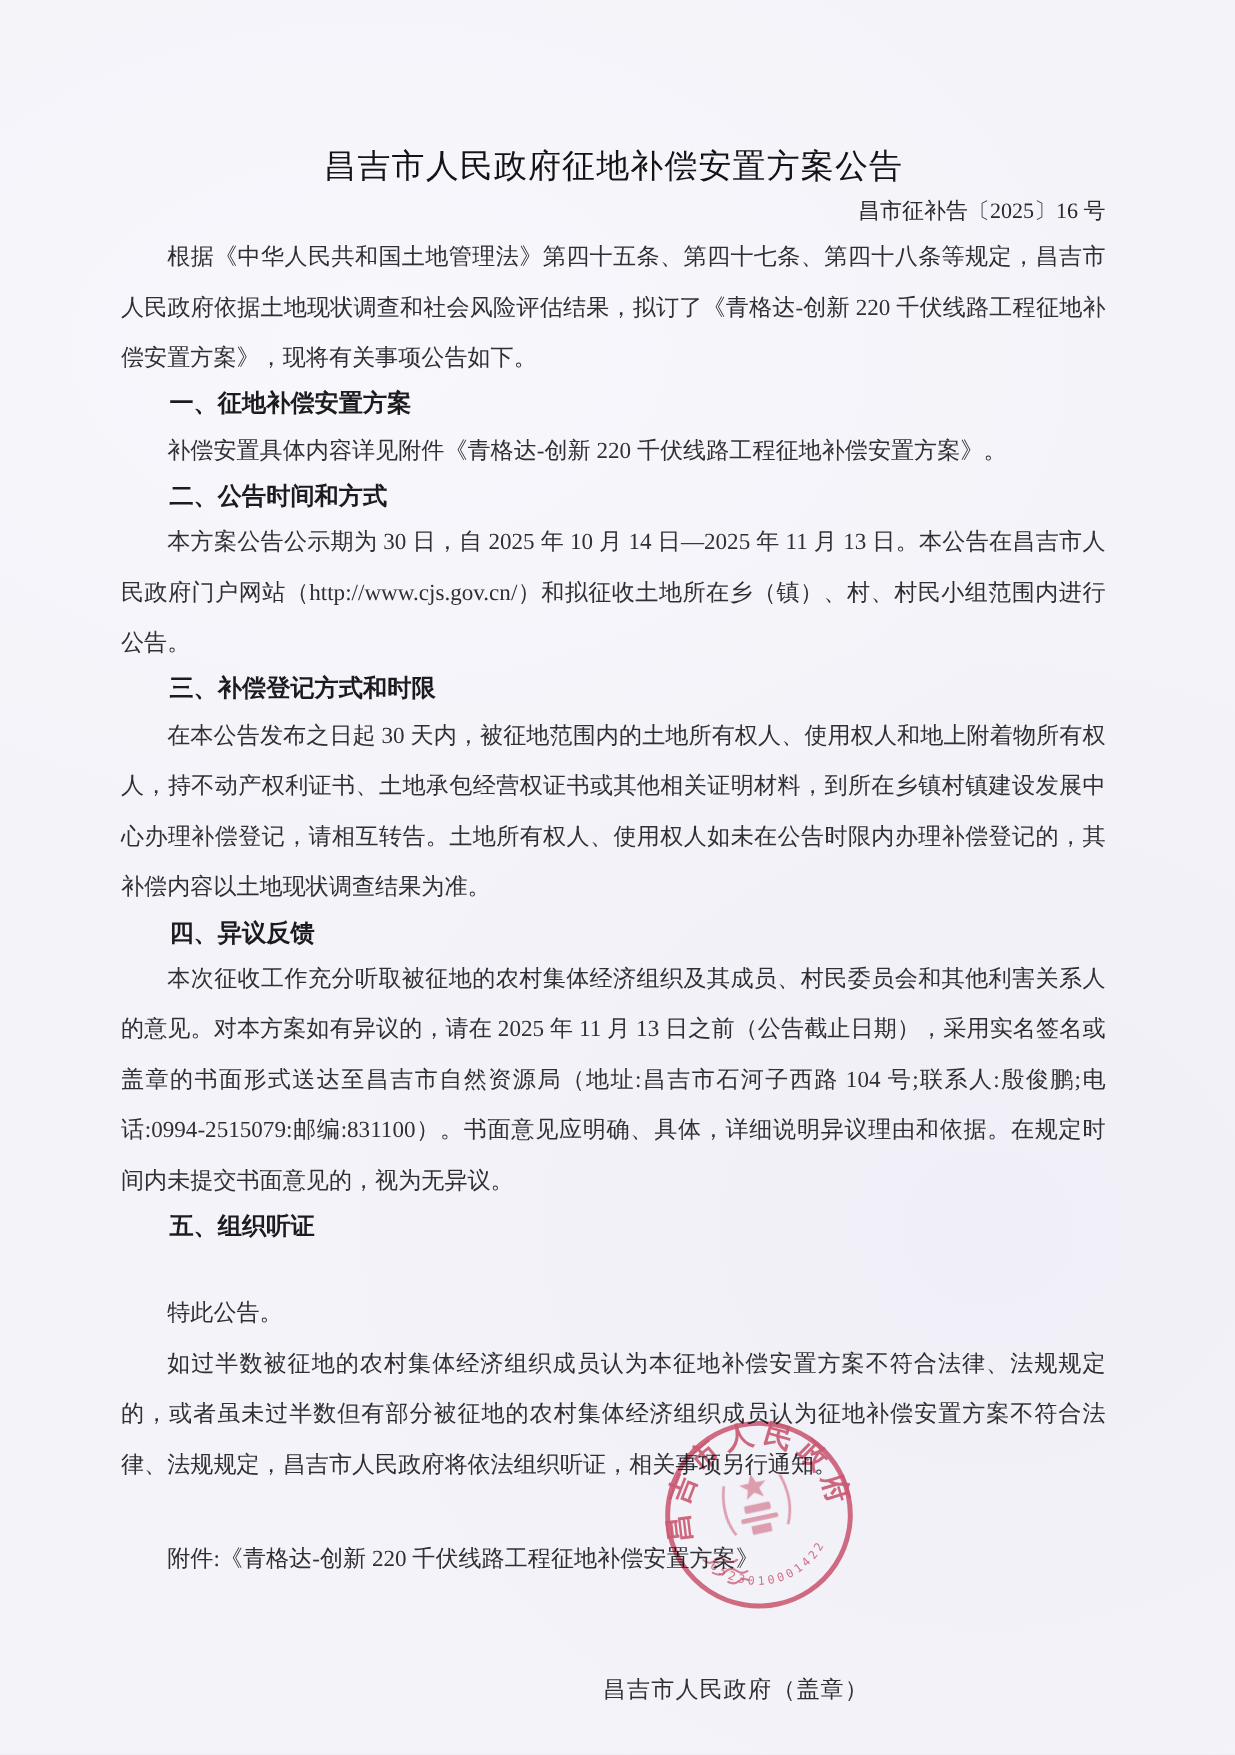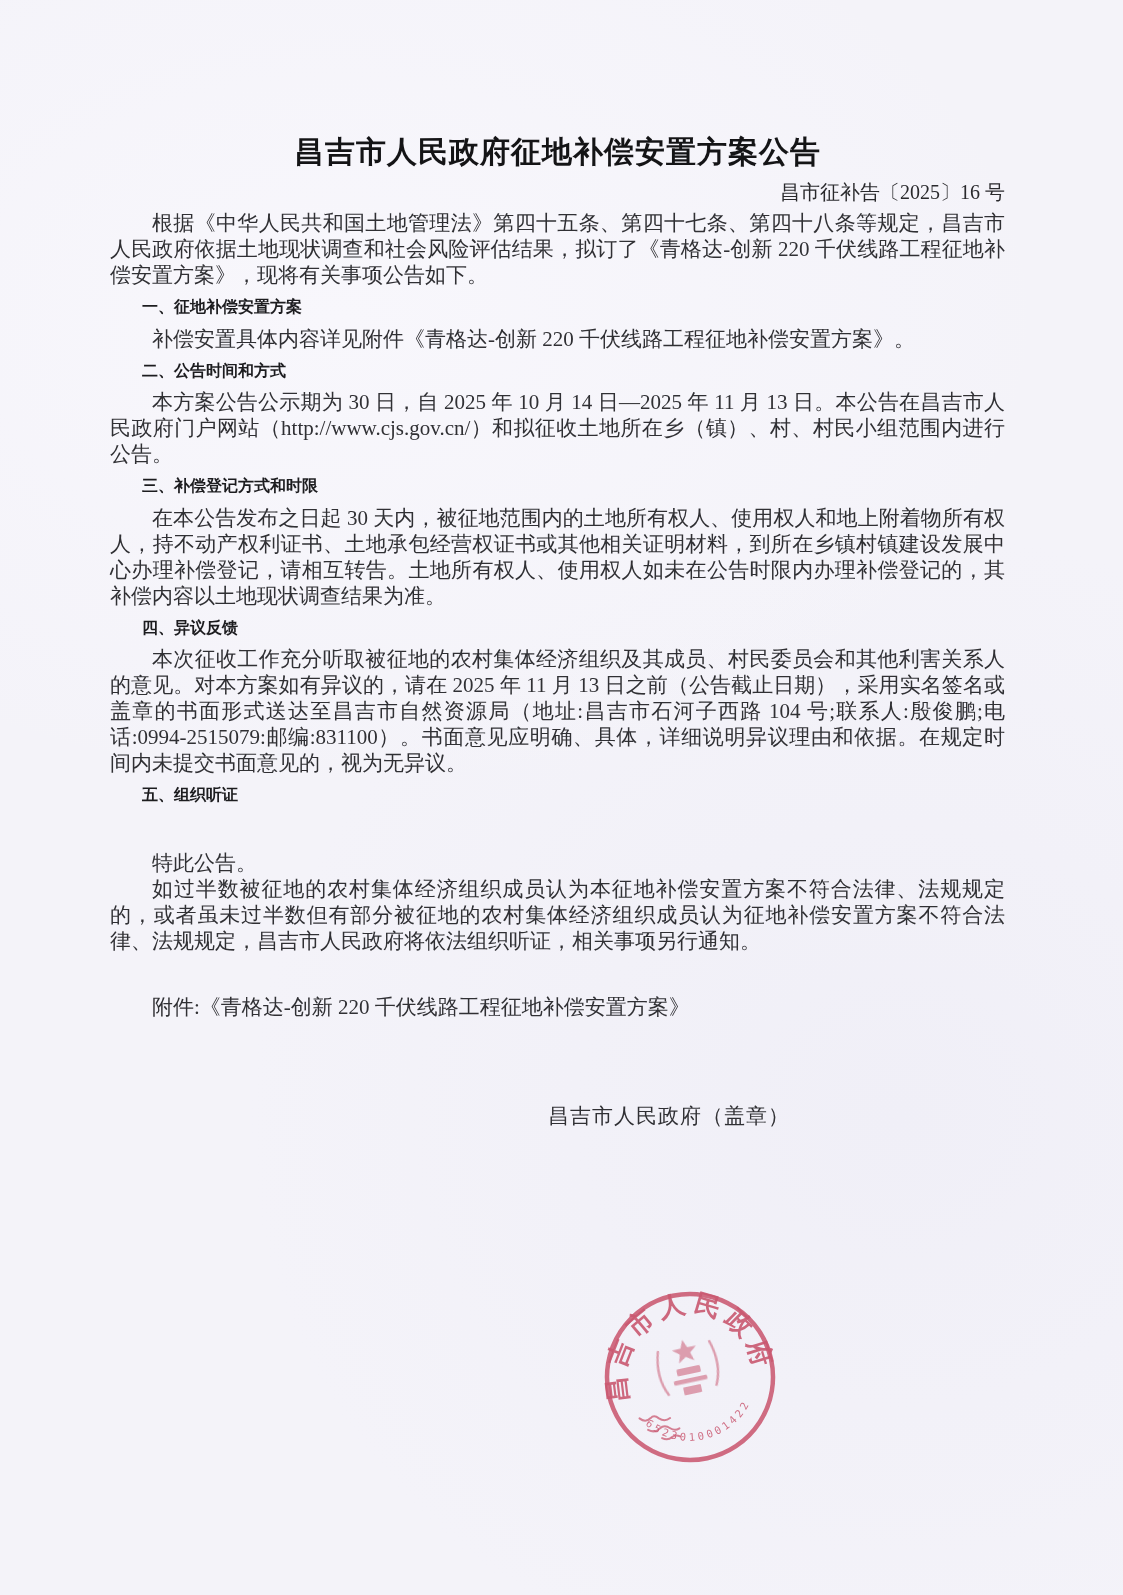--- a/index.html
+++ b/index.html
@@ -14,37 +14,37 @@
       radial-gradient(1000px 900px at 80% 70%, #f0eff7, transparent 65%),
       #f4f3f9;
     overflow: hidden;
     color: #2e2e31;
     font-family: "Liberation Serif", serif;
   }
   .doc-title {
     margin: 0;
     font-family: "Liberation Sans", sans-serif;
     font-size: 30px; line-height: 44px;
-    font-weight: 700; letter-spacing: 1px;
+    font-weight: 400; letter-spacing: 1px;
     text-align: center; color: #141416;
   }
   .doc-number {
     font-size: 20px; line-height: 36px;
     text-align: right; color: #29292c;
   }
   .para {
     margin: 0;
-    font-size: 21px; line-height: 26px;
+    font-size: 21px; line-height: 46px;
     text-align: justify; text-indent: 2em;
     color: #303034;
   }
   .heading {
     margin: 0;
     font-family: "Liberation Sans", sans-serif;
-    font-size: 16px; line-height: 37.5px;
+    font-size: 22px; line-height: 37.5px;
     font-weight: 700; text-indent: 2em;
     color: #1c1c1f;
   }
   .closing { margin-top: 36px; }
   .attachment { margin-top: 40px; }
   .signature {
     margin: 78px 215px 0 auto;
     width: max-content;
     text-align: center;
     font-size: 21px; line-height: 37.5px;

